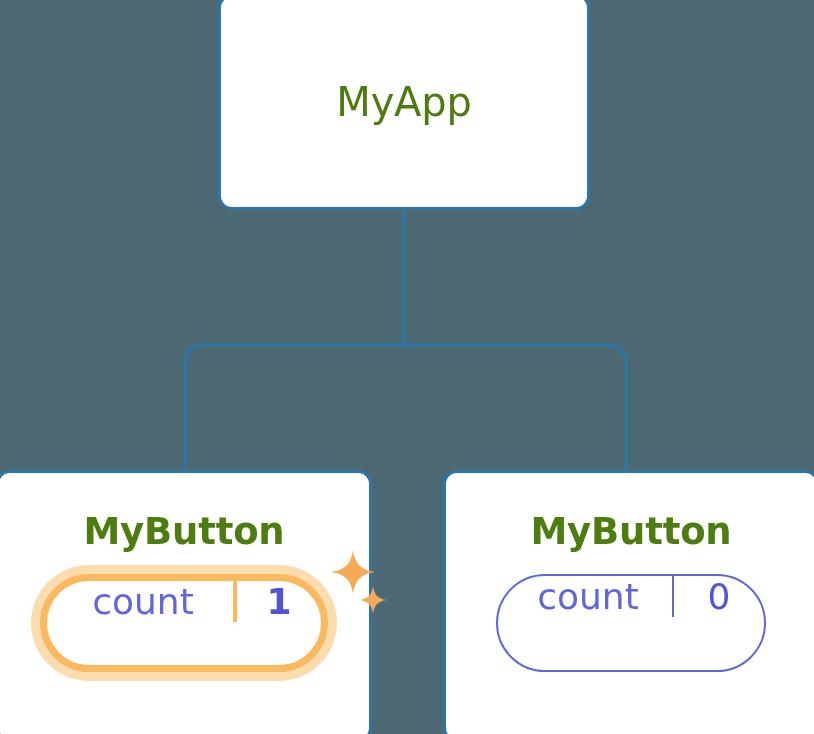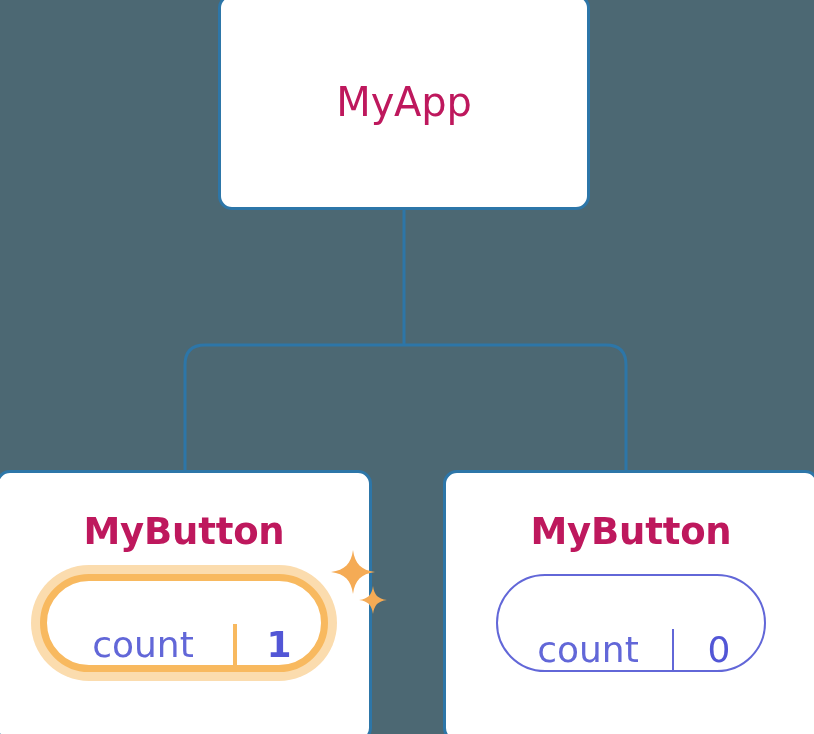--- a/index.html
+++ b/index.html
@@ -67,21 +67,21 @@
     left: -4px;
     width: 376px;
   }
 
   .node-child-right {
     left: 443px;
     width: 376px;
   }
 
   .node-title {
-    color: #be185d;
+    color: #4d7c0f;
     font-size: 40px;
     font-weight: 400;
     letter-spacing: -0.2px;
     line-height: 1;
     white-space: nowrap;
   }
 
   .node-child .node-title {
     font-size: 37px;
     margin-bottom: 0;
@@ -94,21 +94,21 @@
     margin-top: 24px;
     display: flex;
     justify-content: center;
     width: 100%;
   }
 
   .pill {
     position: relative;
     box-sizing: border-box;
     display: flex;
-    align-items: flex-end;
+    align-items: flex-start;
     background: #ffffff;
     height: 98px;
     border-radius: 49px;
     overflow: hidden;
   }
 
   .pill-plain {
     border: 2px solid #6267d8;
     width: 270px;
   }

